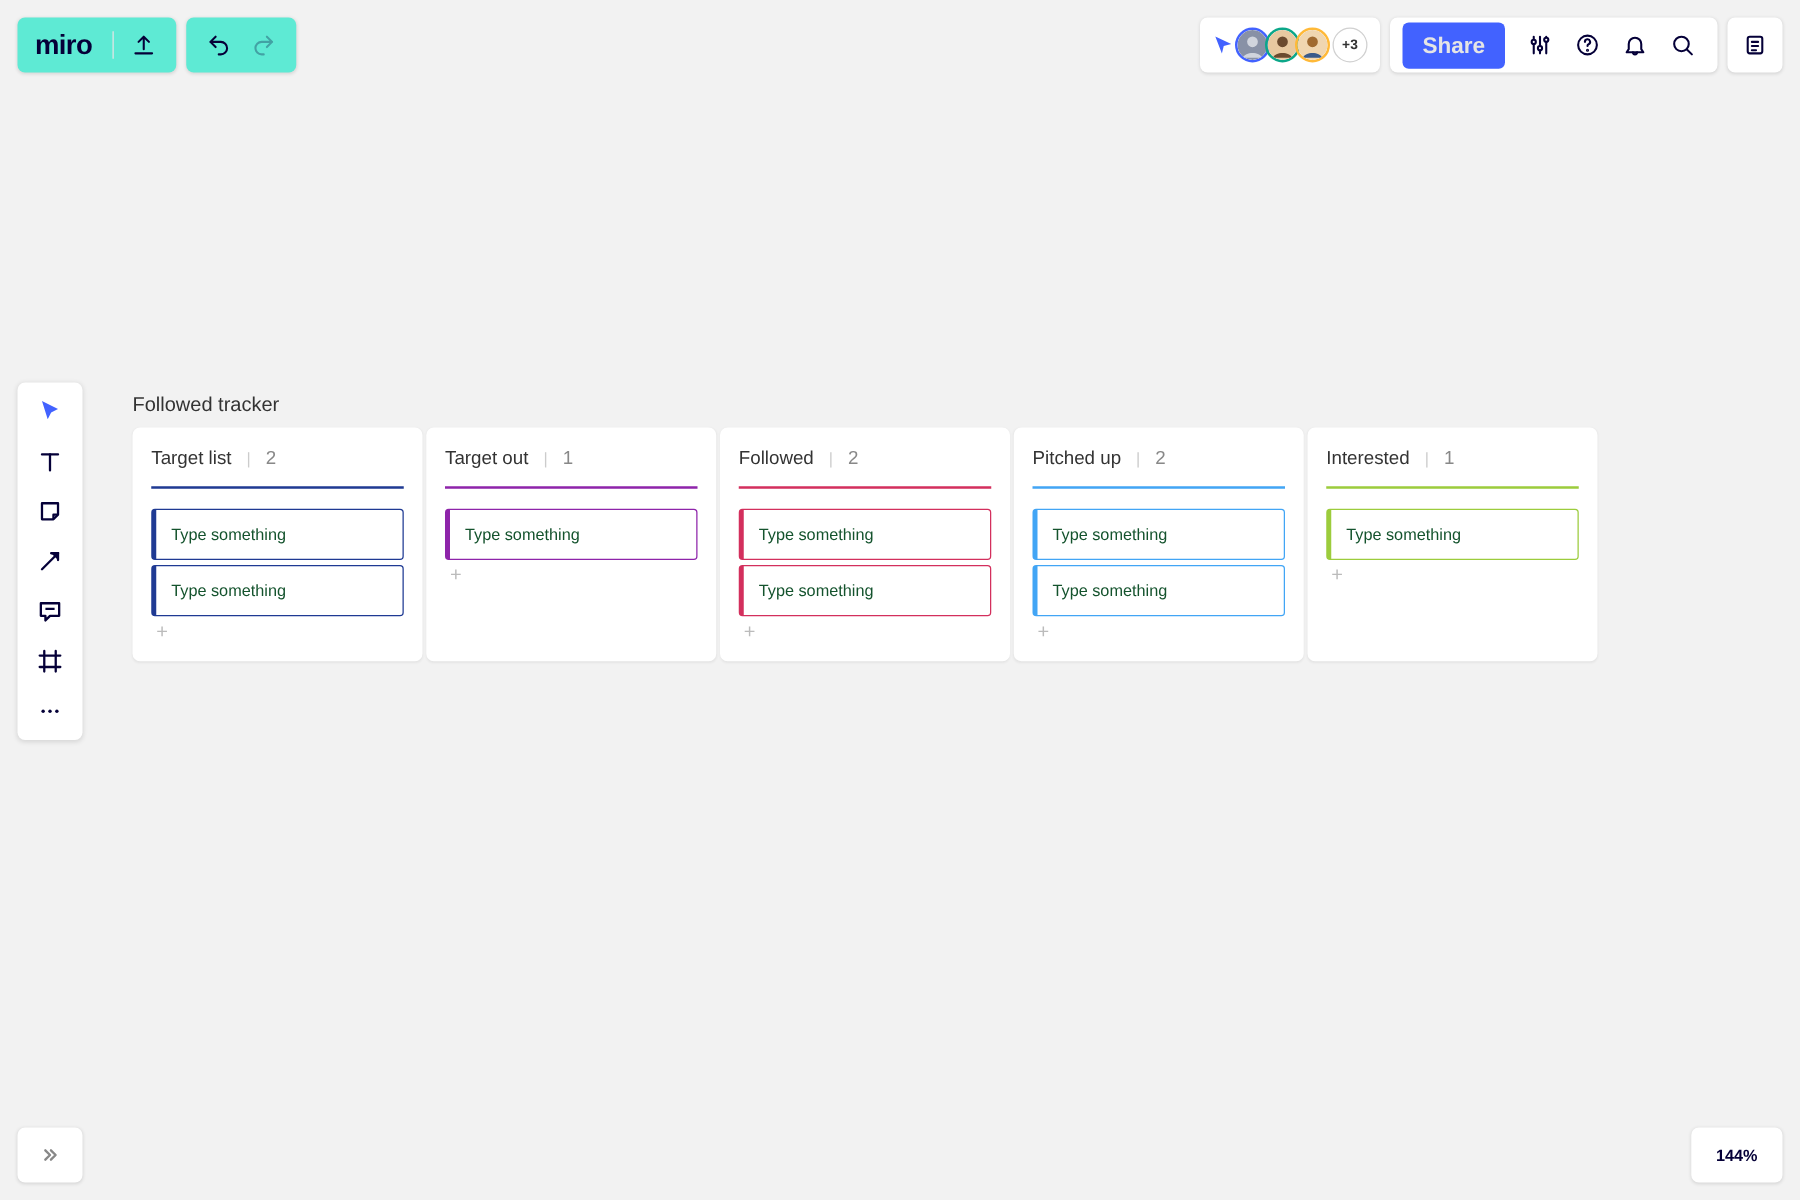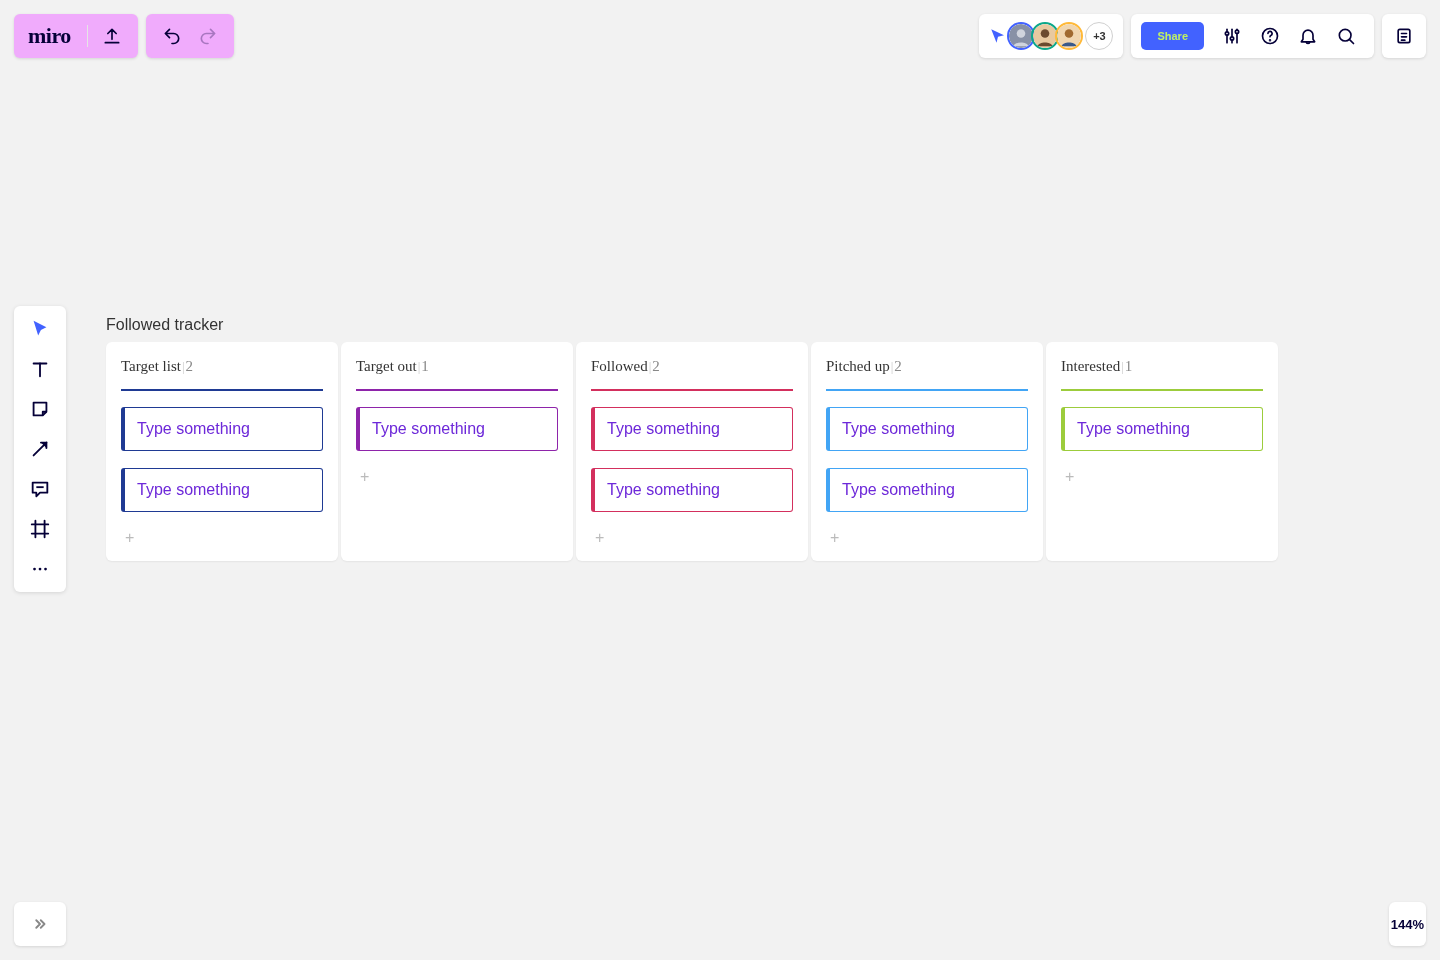--- a/index.html
+++ b/index.html
@@ -14,28 +14,27 @@
 
 
 .topleft {
   position: absolute;
   left: 14px;
   top: 14px;
   display: flex;
   gap: 8px;
 }
 .topleft-group {
-  background: #f0abfc;
+  background: #5eead4;
   border-radius: 6px;
   box-shadow: 0 1px 3px rgba(0,0,0,0.12);
   display: flex;
   align-items: center;
   height: 44px;
   padding: 0 8px;
-  font-family: Liberation Serif, serif;
 }
 .logo {
   font-weight: 700;
   font-size: 22px;
   color: #050038;
   padding: 0 10px 0 6px;
   letter-spacing: -0.5px;
 }
 .vdiv {
   width: 1px;
@@ -98,24 +97,24 @@
 .avatar-count {
   background: #fff;
   border: 1px solid #d0d0d0;
   color: #333;
   font-size: 11px;
   font-weight: 600;
   margin-left: -4px;
 }
 .share-btn {
   background: #4262ff;
-  color: #bef264;
+  color: #e5e5e5;
   border: none;
   font-weight: 600;
-  font-size: 11px;
+  font-size: 18px;
   padding: 8px 16px;
   border-radius: 5px;
   cursor: pointer;
   margin-right: 4px;
 }
 .util-group {
   display: flex;
   align-items: center;
   gap: 2px;
 }
@@ -166,21 +165,21 @@
 
 
 .bottomright {
   position: absolute;
   right: 14px;
   bottom: 14px;
   background: #fff;
   border-radius: 6px;
   box-shadow: 0 1px 3px rgba(0,0,0,0.12);
   height: 44px;
-  padding: 0 2px;
+  padding: 0 20px;
   display: flex;
   align-items: center;
   font-size: 13px;
   font-weight: 600;
   color: #050038;
 }
 
 
 .board-title {
   position: absolute;
@@ -199,41 +198,40 @@
 .column {
   width: 232px;
   background: #fff;
   border-radius: 6px;
   padding: 16px 15px 14px;
   box-shadow: 0 1px 2px rgba(0,0,0,0.06);
 }
 .col-header {
   display: flex;
   align-items: baseline;
-  gap: 1px;
+  gap: 12px;
   font-size: 15px;
   color: #333;
   margin-bottom: 14px;
-  font-family: Liberation Serif, serif;
 }
 .col-title {}
 .col-sep { color: #ccc; font-size: 13px; }
 .col-count { color: #888; }
 .col-bar {
   height: 2px;
   margin-bottom: 16px;
 }
 .card {
   border: 1px solid;
   border-left-width: 4px;
   border-radius: 3px;
   padding: 12px;
-  font-size: 16px;
-  color: #6d28d9;
-  margin-bottom: 17px;
+  font-size: 13px;
+  color: #14532d;
+  margin-bottom: 4px;
   background: #fff;
 }
 .add-card {
   color: #bbb;
   font-size: 16px;
   padding-left: 4px;
   cursor: pointer;
 }
 </style>
 </head>

